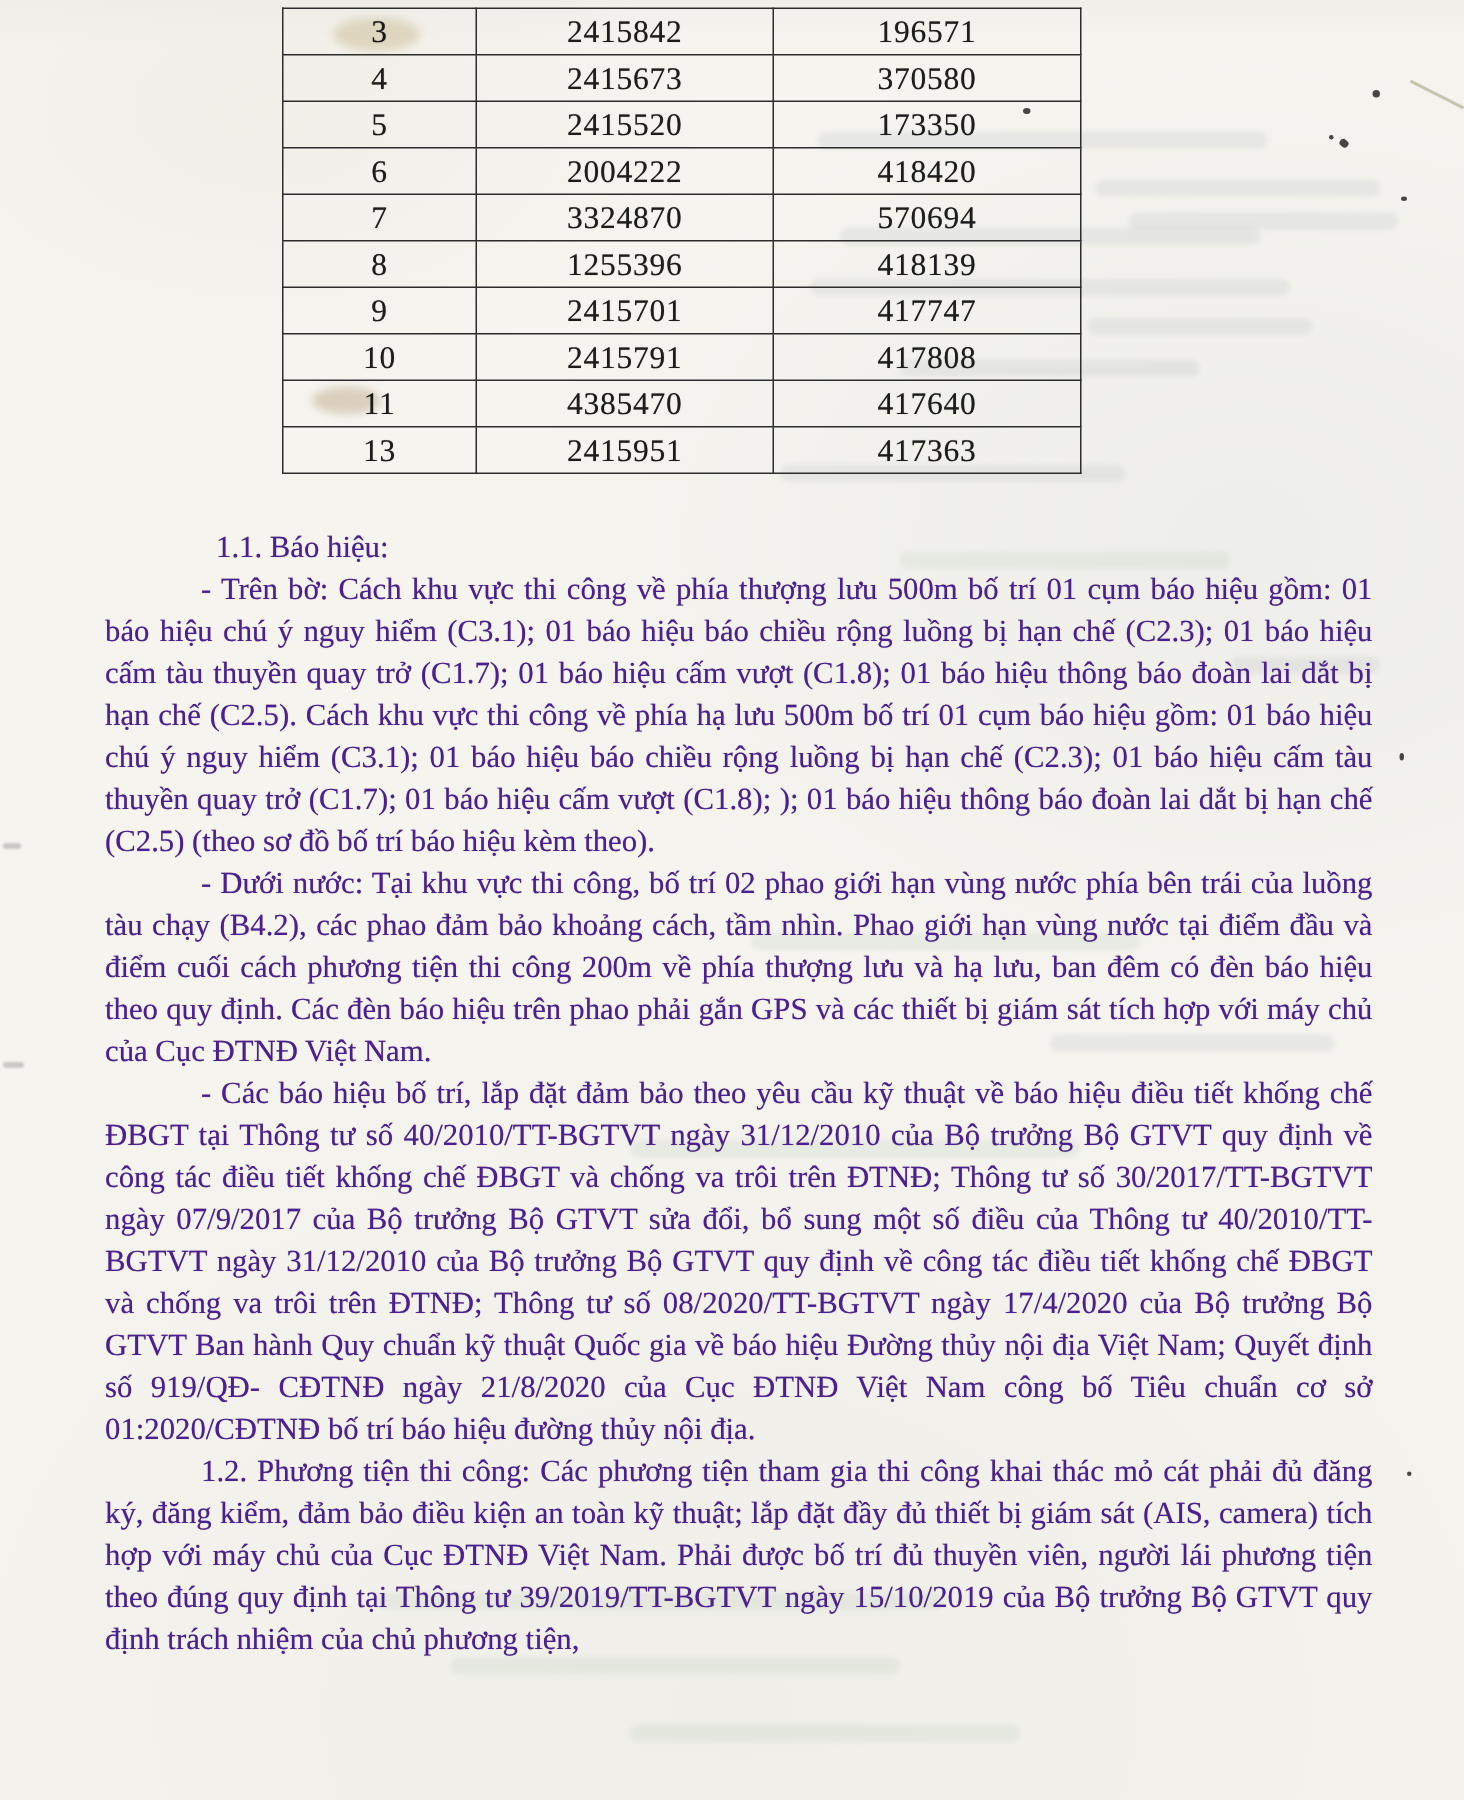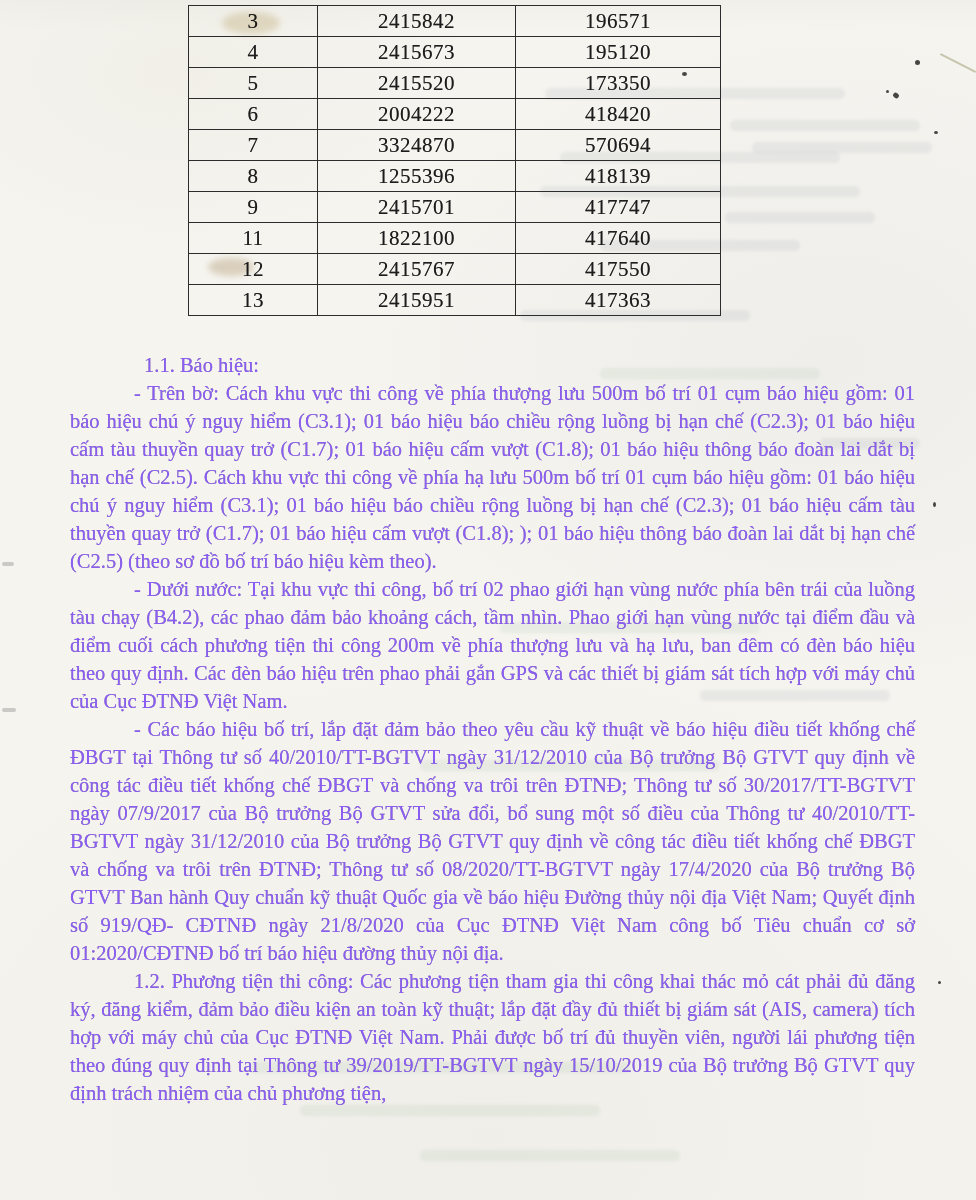--- a/index.html
+++ b/index.html
@@ -37,21 +37,21 @@
     text-shadow:0 0 0.5px rgba(25,25,25,0.55);
   }
   .col-no{width:129px}
   .col-x{width:198px}
   .col-y{width:205px}
   .text-block{
     position:absolute;left:70px;top:351px;width:845px;
     z-index:3;
     font-size:20.5px;line-height:28px;
     text-align:justify;
-    color:#8b5cf6;
+    color:#4c1d95;
     text-shadow:0 0 0.5px rgba(30,30,30,0.5);
   }
   .text-block p{margin:0;text-indent:64px;}
   .text-block p.heading{text-indent:74px;}
   
   .artifact{position:absolute;pointer-events:none;}
   .speck{background:#23211e;border-radius:50%;opacity:.82;mix-blend-mode:multiply;z-index:4;}
   .smudge{border-radius:50%;filter:blur(3px);mix-blend-mode:multiply;z-index:4;}
   .bleed{height:11px;border-radius:6px;filter:blur(1.6px);z-index:2;background:rgba(95,110,130,0.085);}
   .bleed.green{background:rgba(90,135,95,0.08);}
@@ -71,21 +71,21 @@
       </colgroup>
     <tbody>
       <tr>
           <td>3</td>
           <td>2415842</td>
           <td>196571</td>
         </tr>
       <tr>
           <td>4</td>
           <td>2415673</td>
-          <td>195120</td>
+          <td>370580</td>
         </tr>
       <tr>
           <td>5</td>
           <td>2415520</td>
           <td>173350</td>
         </tr>
       <tr>
           <td>6</td>
           <td>2004222</td>
           <td>418420</td>
@@ -99,28 +99,28 @@
           <td>8</td>
           <td>1255396</td>
           <td>418139</td>
         </tr>
       <tr>
           <td>9</td>
           <td>2415701</td>
           <td>417747</td>
         </tr>
       <tr>
-          <td>11</td>
-          <td>1822100</td>
-          <td>417640</td>
+          <td>10</td>
+          <td>2415791</td>
+          <td>417808</td>
         </tr>
       <tr>
-          <td>12</td>
-          <td>2415767</td>
-          <td>417550</td>
+          <td>11</td>
+          <td>4385470</td>
+          <td>417640</td>
         </tr>
       <tr>
           <td>13</td>
           <td>2415951</td>
           <td>417363</td>
         </tr>
     </tbody>
   </table>
 
   <div class="text-block">

